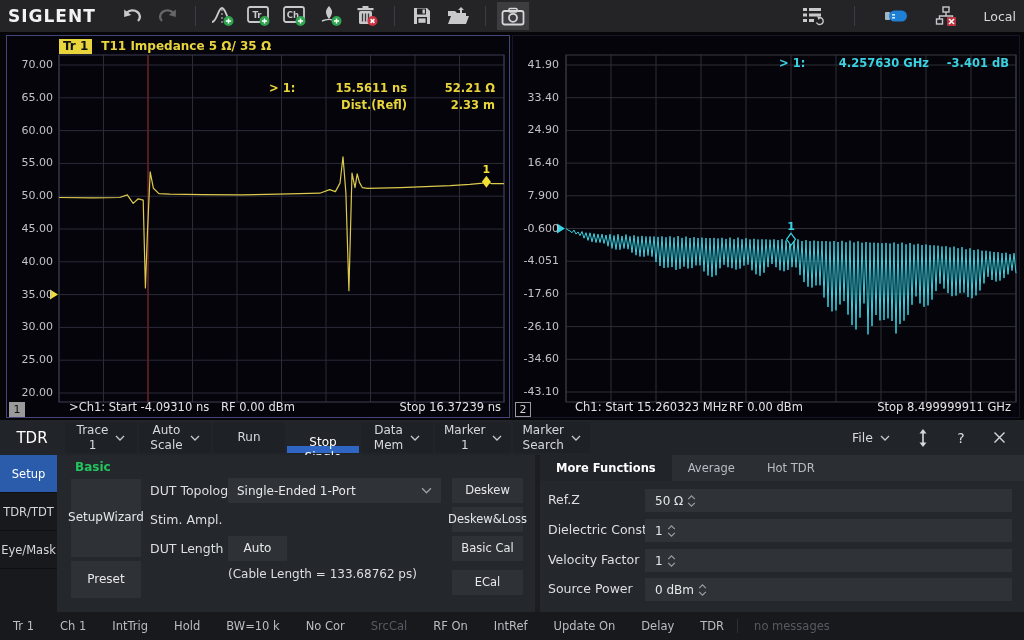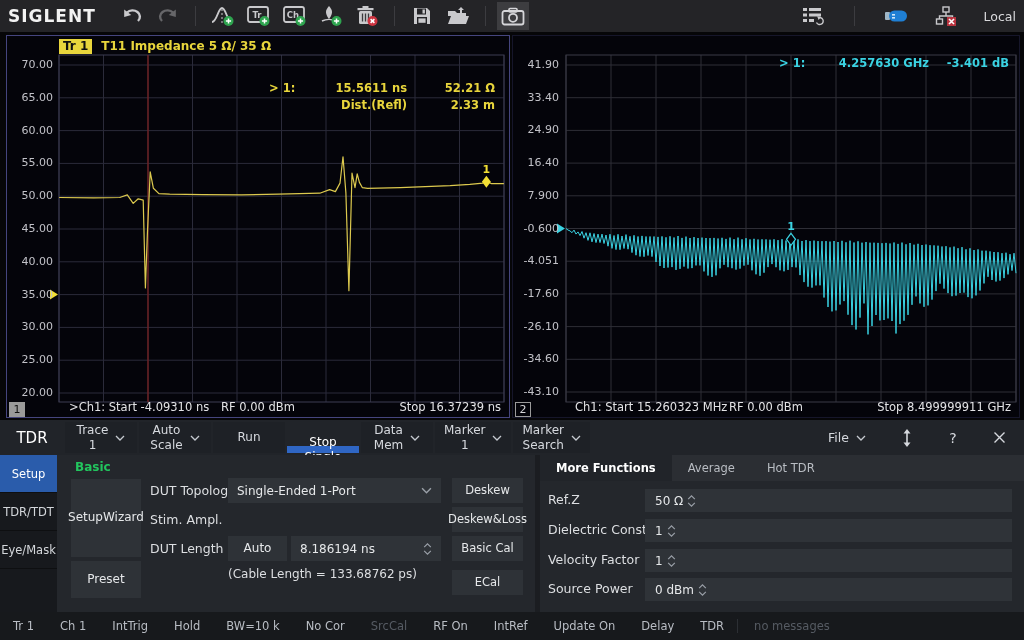--- a/index.html
+++ b/index.html
@@ -53,21 +53,21 @@
 
   
   .menubar{position:absolute;top:420px;left:0;right:0;height:35px;background:#212429;
     display:flex;align-items:stretch;}
   .mb-title{width:64px;display:flex;align-items:center;justify-content:center;
     color:#ffffff;font-size:15px;}
   .mb-item{min-width:72px;margin:2px 1px;padding:0 9px;background:#1e2126;display:flex;
     align-items:center;justify-content:center;gap:7px;color:#d6d9de;font-size:12px;cursor:pointer;}
   .mb-item .lines{display:flex;flex-direction:column;align-items:center;line-height:1.25;}
   .mb-item.active{background:#2f66c4;color:#fff;margin-top:26px;}
-  .mb-right{margin-left:auto;display:flex;align-items:center;gap:16px;padding-right:10px;}
+  .mb-right{margin-left:auto;display:flex;align-items:center;gap:8px;padding-right:10px;}
   .mb-file{display:flex;align-items:center;gap:7px;color:#d6d9de;font-size:12.5px;
     padding:0 10px;cursor:pointer;}
   .mb-iconbtn{width:30px;height:30px;display:flex;align-items:center;justify-content:center;
     color:#d6d9de;font-size:14px;cursor:pointer;}
   .mb-close{font-size:19px;line-height:1;}
 
   
   .content{position:absolute;top:455px;left:0;right:0;height:157px;background:#1b1d21;}
   .sidebar{position:absolute;left:0;top:0;width:57px;height:157px;background:#17191d;}
   .side-tab{height:38px;border-bottom:1px solid #0e0f11;display:flex;align-items:center;
@@ -457,31 +457,20 @@
         <span class="val">Single-Ended 1-Port</span>
         <svg width="11" height="7" viewBox="0 0 10 6">
           <path d="M1 1 L5 5 L9 1" fill="none" stroke="#9aa0a8" stroke-width="1.3"></path>
           </svg>
       </div>
 
       <div class="row-label" style="top:52px;">Stim. Ampl.</div>
 
       <div class="row-label" style="top:81px;">DUT Length</div>
       <div class="pbtn" style="left:171px;top:81px;width:59px;height:25px;font-size:12px;">Auto</div>
-      <div class="field" style="left:234px;top:81px;width:150px;height:25px;">
-        <span class="val">8.186194 ns</span>
-        <span class="spin">
-          <svg width="9" height="5" viewBox="0 0 10 6">
-              <path d="M1 5 L5 1 L9 5" fill="none" stroke="#9aa0a8" stroke-width="1.4"></path>
-            </svg>
-          <svg width="9" height="5" viewBox="0 0 10 6">
-              <path d="M1 1 L5 5 L9 1" fill="none" stroke="#9aa0a8" stroke-width="1.4"></path>
-            </svg>
-        </span>
-      </div>
 
       <div class="note" style="top:112px;">(Cable Length = 133.68762 ps)</div>
 
       <div id="calBtns">
           <div class="pbtn" style="left: 395px; top: 23px; width: 71px; height: 25px; font-size: 11.5px;">Deskew</div>
           <div class="pbtn" style="left: 395px; top: 52px; width: 71px; height: 25px; font-size: 11.5px;">Deskew&amp;Loss</div>
           <div class="pbtn" style="left: 395px; top: 81px; width: 71px; height: 25px; font-size: 11.5px;">Basic Cal</div>
           <div class="pbtn" style="left: 395px; top: 115px; width: 71px; height: 25px; font-size: 11.5px;">ECal</div>
         </div>
     </div>

